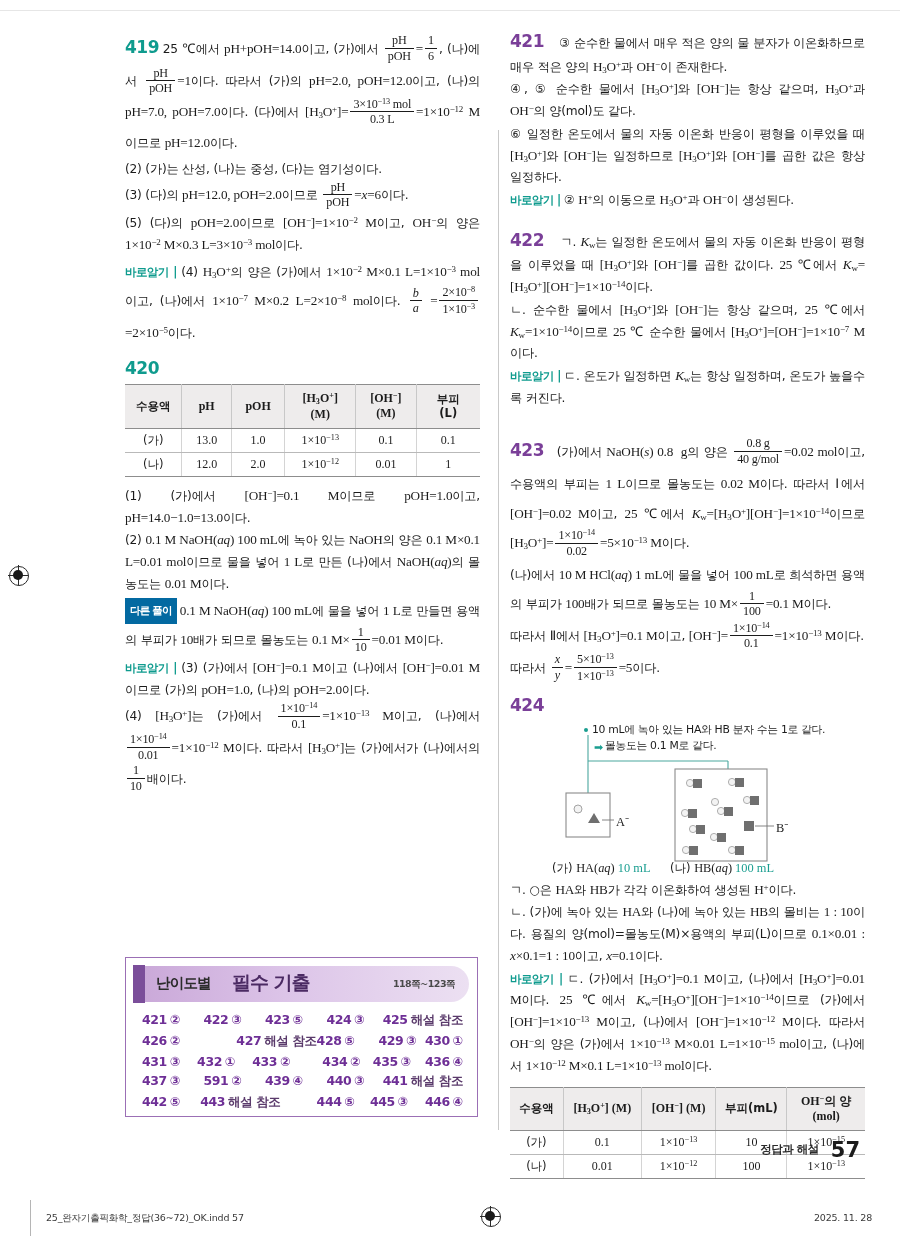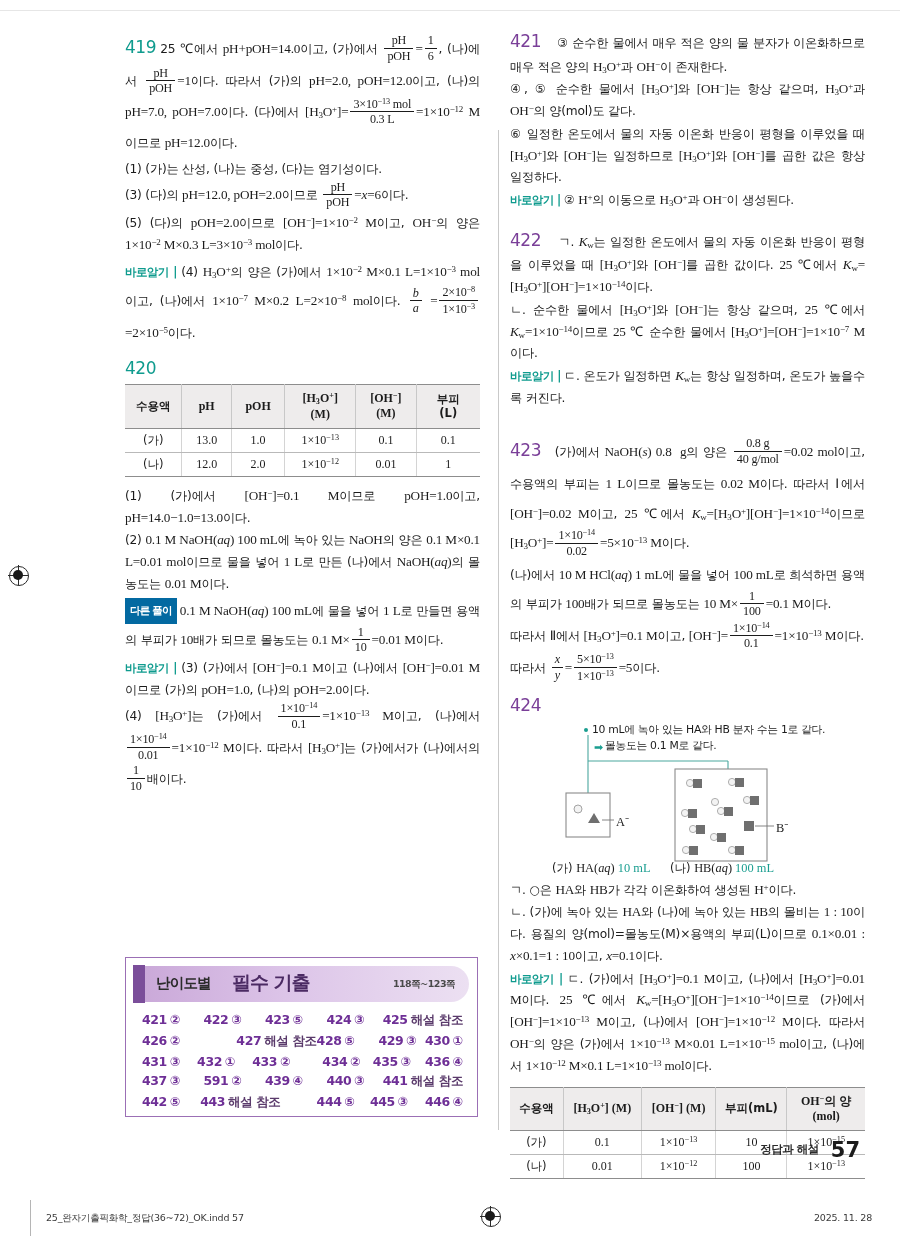--- a/index.html
+++ b/index.html
@@ -26,21 +26,21 @@
   
   .p{font-size:13.2px;line-height:1.62;text-align:justify;margin:0 0 1px 0;letter-spacing:-0.2px;}
   .p.tall{line-height:2.25;}
   .kr{font-family:"DejaVu Sans","Liberation Sans",sans-serif;font-size:12.2px;}
   .mt6{margin-top:6px;}
   .mt10{margin-top:10px;}
   .mt16{margin-top:16px;}
   .mt22{margin-top:22px;}
 
   
-  .qnum{font-family:"DejaVu Sans","Liberation Sans",sans-serif;font-weight:normal;font-size:17px;letter-spacing:-0.5px;}
+  .qnum{font-family:"DejaVu Sans","Liberation Sans",sans-serif;font-weight:bold;font-size:17px;letter-spacing:-0.5px;}
   .qnum.teal{color:#0f9b8e;}
   .qnum.purple{color:#7a3f98;}
   .qnum-block{display:block;margin:2px 0 6px 0;}
 
   
   .tag-baro{font-family:"DejaVu Sans","Liberation Sans",sans-serif;font-weight:bold;font-size:11.5px;color:#0f9b8e;letter-spacing:-0.6px;}
   .tag-other{display:inline-block;font-family:"DejaVu Sans","Liberation Sans",sans-serif;font-weight:bold;
              font-size:10.5px;color:#ffffff;background:#0369a1;padding:1px 5px 2px 5px;letter-spacing:-0.8px;
              vertical-align:1px;}
 
@@ -138,21 +138,21 @@
       <p class="p tall" style="margin-bottom:0;">
         <span class="qnum teal">419</span>
         <span>
           <span class="kr"> 25 </span>℃<span class="kr">에서 </span>pH+pOH=14.0<span class="kr">이고, (가)에서 </span>
           <span class="frac"><span class="num">pH</span><span class="den">pOH</span></span>=<span class="frac"><span class="num">1</span><span class="den">6</span></span><span class="kr">, (나)에서 </span>
           <span class="frac"><span class="num">pH</span><span class="den">pOH</span></span>=1<span class="kr">이다. 따라서 (가)의 </span>pH=2.0, pOH=12.0<span class="kr">이고, (나)의 </span>
           pH=7.0, pOH=7.0<span class="kr">이다. (다)에서 </span>[H<sub>3</sub>O<sup>+</sup>]=<span class="frac"><span class="num">3×10<sup>−13</sup> mol</span><span class="den">0.3 L</span></span>=1×10<sup>−12</sup> M<span class="kr">이므로 </span>pH=12.0<span class="kr">이다.</span>
         </span>
       </p>
       <p class="p">
-        <span class="kr">(1) (가)는 산성, (나)는 중성, (다)는 염기성이다.</span>
+        <span class="kr">(2) (가)는 산성, (나)는 중성, (다)는 염기성이다.</span>
       </p>
       <p class="p tall">
         <span class="kr">(3) (다)의 </span>pH=12.0, pOH=2.0<span class="kr">이므로 </span>
         <span class="frac"><span class="num">pH</span><span class="den">pOH</span></span>=<span class="mi">x</span>=6<span class="kr">이다.</span>
       </p>
       <p class="p">
         <span class="kr">(5) (다)의 </span>pOH=2.0<span class="kr">이므로 </span>[OH<sup>−</sup>]=1×10<sup>−2</sup> M<span class="kr">이고, </span>OH<sup>−</sup><span class="kr">의 양은 </span>
         1×10<sup>−2</sup> M×0.3 L=3×10<sup>−3</sup> mol<span class="kr">이다.</span>
       </p>
       <p class="p tall">

